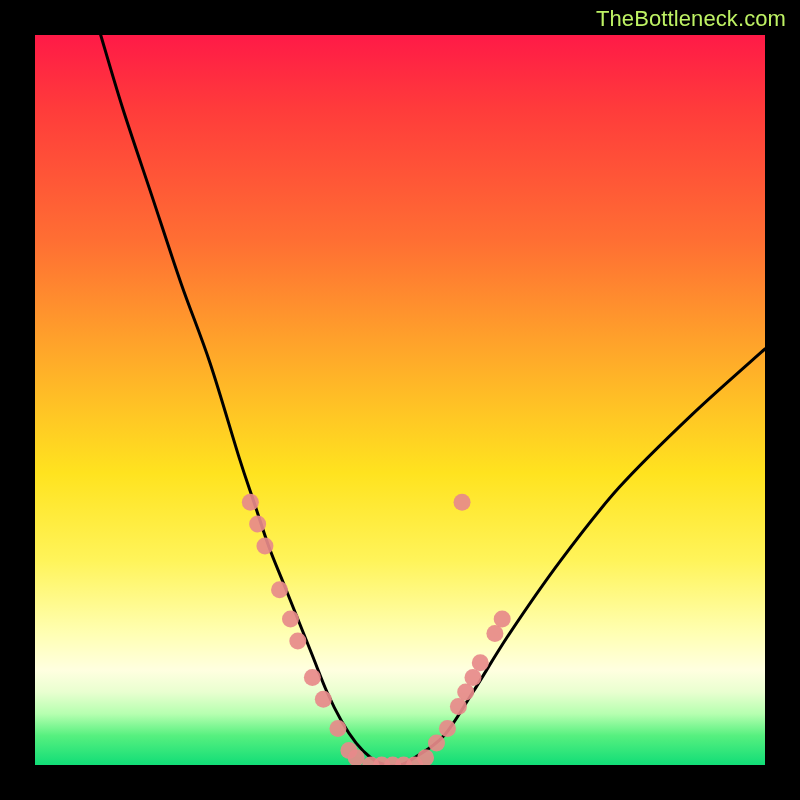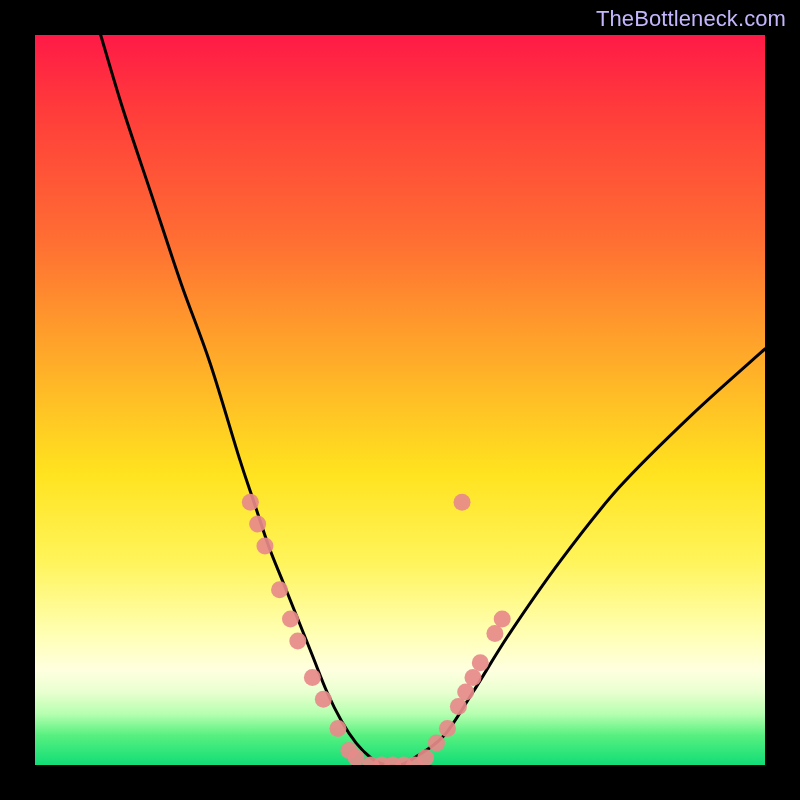--- a/index.html
+++ b/index.html
@@ -35,21 +35,21 @@
       #e9ffd0 90%,
       #b6ffb0 93%,
       #56f07f 96%,
       #11dd77 100%
     );
   }
   .watermark {
     position: absolute;
     top: 6px;
     right: 14px;
-    color: #c4b5fd;
+    color: #bef264;
     font-size: 22px;
     font-weight: 400;
     letter-spacing: 0.1px;
     user-select: none;
   }
   svg.curve {
     position: absolute;
     top: 0; left: 0;
     width: 730px;
     height: 730px;

